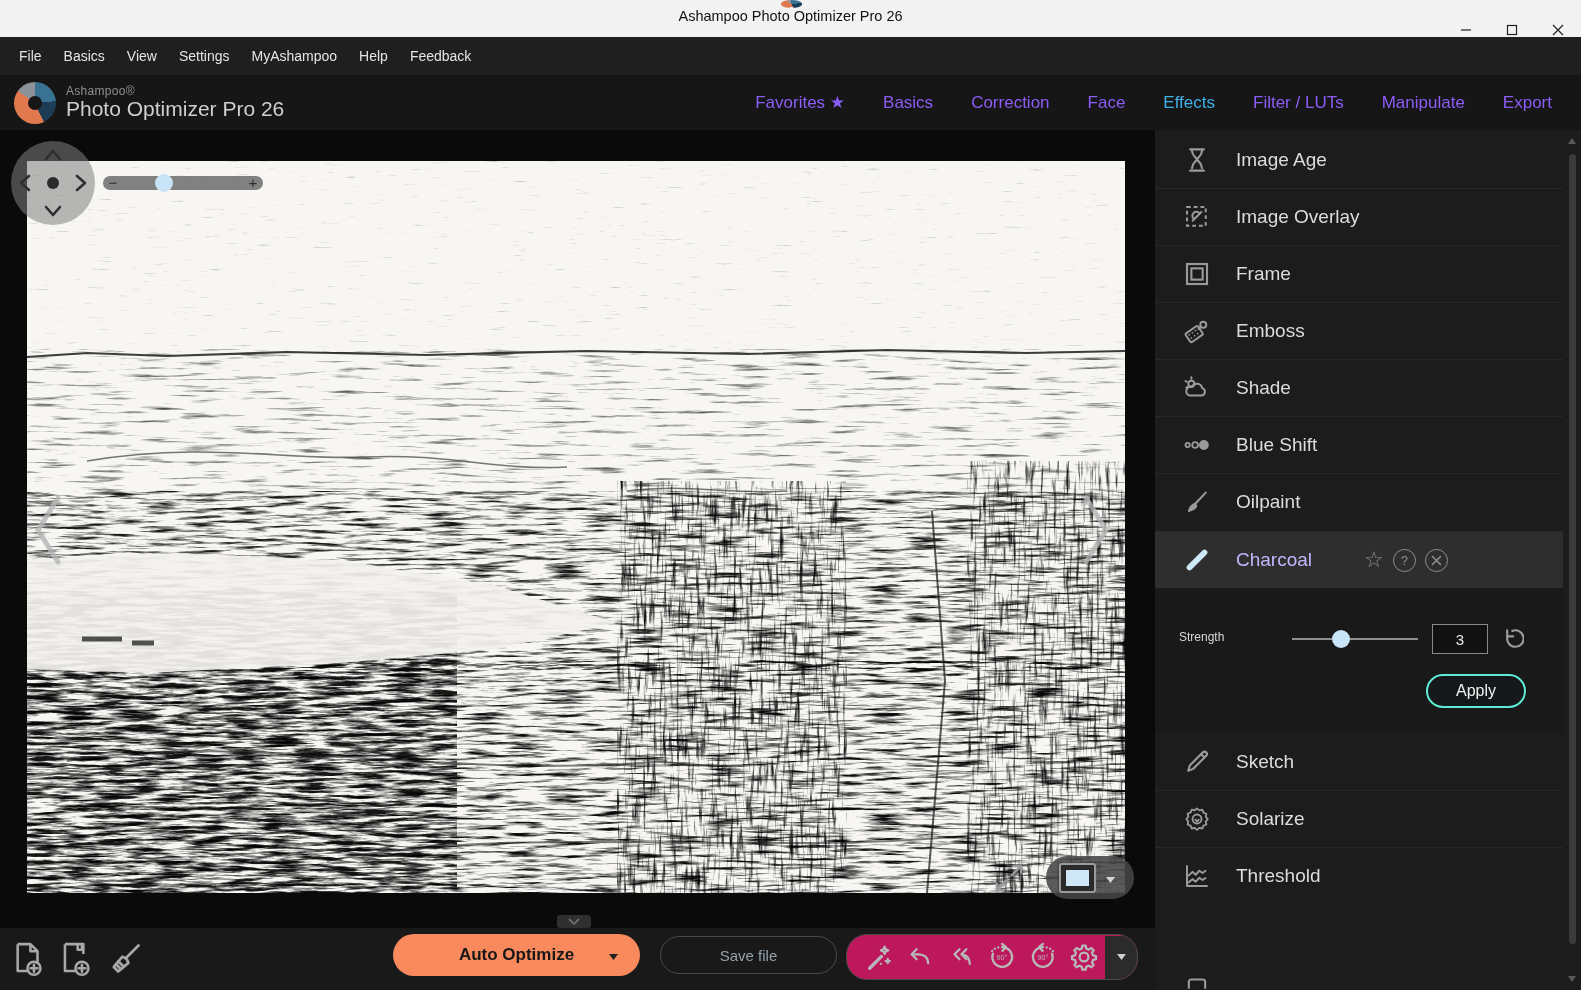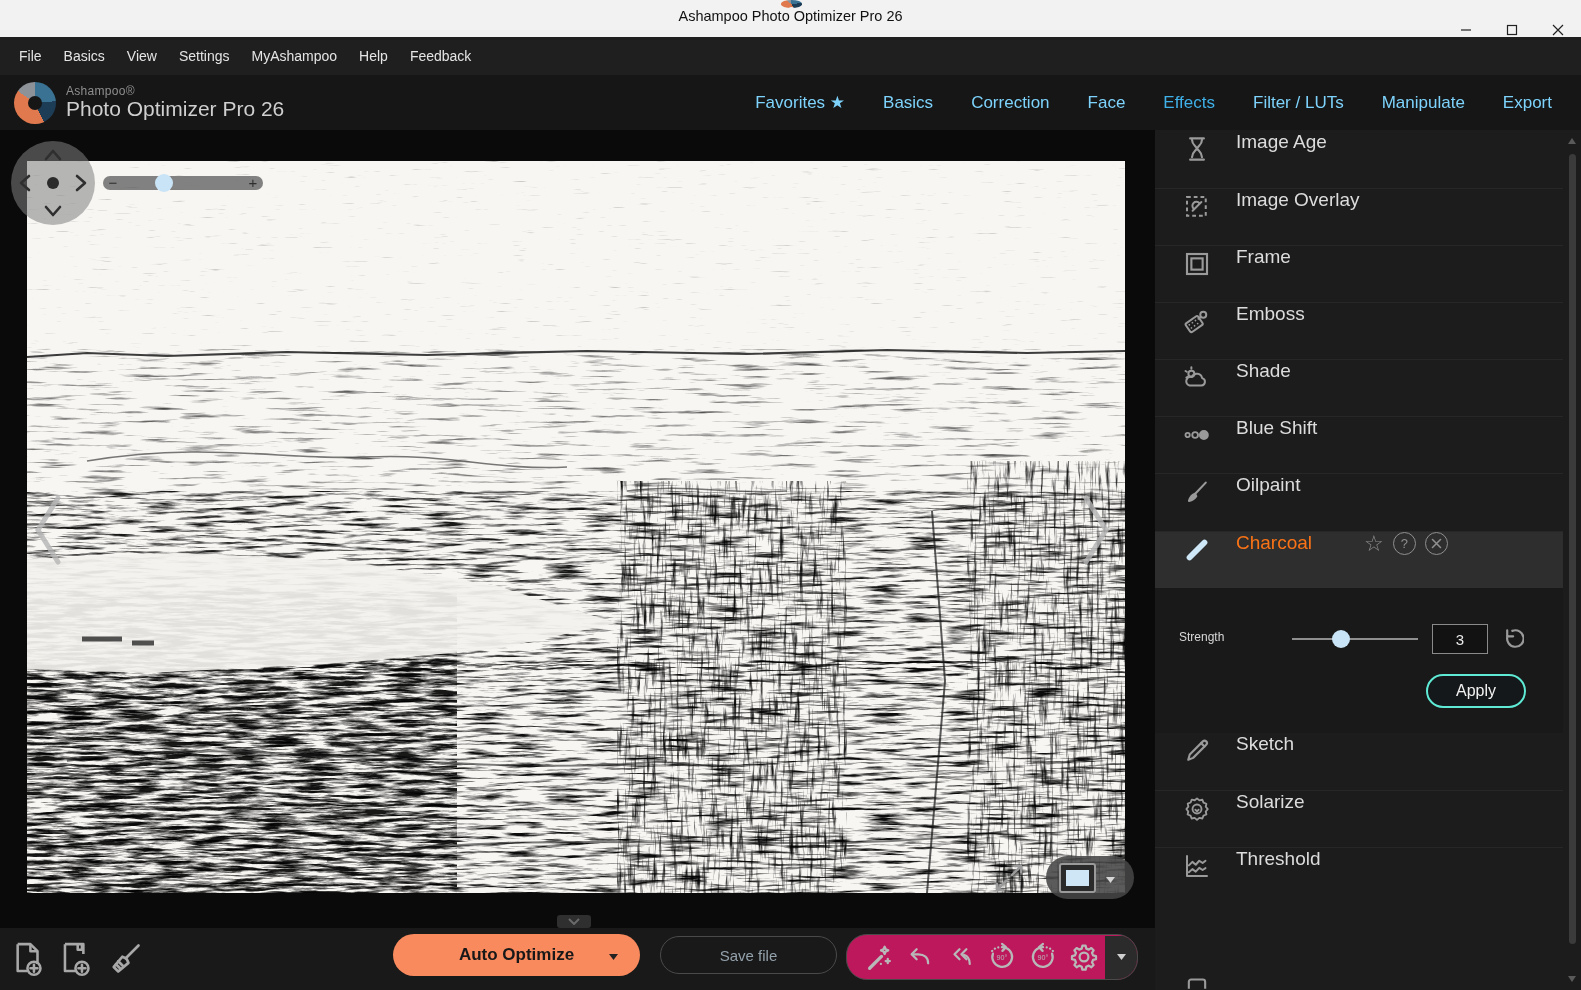--- a/index.html
+++ b/index.html
@@ -25,21 +25,21 @@
   .header{height:55px;background:#161616;display:flex;align-items:center;}
   .logo{display:flex;align-items:center;margin-left:14px;}
   .logo .mark{width:42px;height:42px;border-radius:50%;
     background:conic-gradient(from 210deg,#e07a4e 0 95deg,#8d9298 95deg 150deg,#3a7293 150deg 235deg,#1d3c55 235deg 305deg,#e07a4e 305deg 360deg);
     position:relative;}
   .logo .mark::after{content:"";position:absolute;left:14px;top:14px;width:14px;height:14px;border-radius:50%;background:#161616;}
   .logo .ltext{margin-left:10px;line-height:1.05;}
   .logo .company{font-size:12px;color:#8f8f8f;letter-spacing:.3px;}
   .logo .product{font-size:21px;color:#cfcfcf;}
   .nav{margin-left:auto;display:flex;align-items:center;margin-right:10px;}
-  .tab{padding:0 19px;font-size:17px;color:#7dd3fc;line-height:55px;cursor:default;white-space:nowrap;}
+  .tab{padding:0 19px;font-size:17px;color:#8b5cf6;line-height:55px;cursor:default;white-space:nowrap;}
   .tab.active{color:#3fb0e8;}
 
   
   .content{display:flex;height:860px;}
   .viewport{position:relative;width:1155px;height:860px;background:#0a0a0a;flex:none;}
   .photo{position:absolute;left:27px;top:31px;width:1098px;height:732px;background:#f7f6f3;overflow:hidden;}
   .photo svg{display:block;width:100%;height:100%;}
 
   
   .pan-ctl{position:absolute;left:11px;top:11px;width:84px;height:84px;border-radius:50%;
@@ -70,21 +70,21 @@
     box-sizing:border-box;display:flex;align-items:center;justify-content:center;font-size:15px;color:#93a1ab;}
   .toolgroup{position:absolute;left:846px;top:6px;width:292px;height:46px;border-radius:21px;border:1.5px solid #4a4a4a;
     box-sizing:border-box;background:#be185d;display:flex;align-items:center;overflow:hidden;}
   .toolgroup .tg-icons{display:flex;align-items:center;gap:2px;padding-left:12px;flex:1;}
   .tgb{width:39px;height:40px;display:flex;align-items:center;justify-content:center;color:#b8b8b8;}
   .tg-drop{width:32px;height:43px;background:#2b2b2b;display:flex;align-items:center;justify-content:center;color:#cfcfcf;}
 
   
   .sidebar{position:relative;width:426px;height:860px;background:#1c1c1c;flex:none;}
   .fx-list{position:absolute;left:0;top:1px;width:408px;}
-  .fx-row{height:57px;display:flex;align-items:flex-start;padding-left:24px;box-sizing:border-box;border-top:1px solid #272727;}
+  .fx-row{height:57px;display:flex;align-items:center;padding-left:24px;box-sizing:border-box;border-top:1px solid #272727;}
   .fx-row:first-child{border-top:none;}
   .fx-icon{width:36px;height:36px;display:flex;align-items:center;justify-content:center;color:#9a9a9a;flex:none;}
   .fx-label{margin-left:21px;font-size:19px;color:#dcdcdc;white-space:nowrap;}
   .fx-row.selected-row{background:#2e2e2e;border-top:1px solid #272727;}
   .row-actions{display:flex;align-items:center;gap:9px;margin-left:52px;color:#8f8f8f;}
   .circ{width:23px;height:23px;border-radius:50%;border:1.5px solid #8f8f8f;box-sizing:border-box;display:flex;align-items:center;justify-content:center;font-size:13px;color:#8f8f8f;}
   .star{font-size:22px;line-height:22px;color:#8f8f8f;}
 
   .detail{position:absolute;left:0;top:458px;width:408px;height:145px;background:#191919;}
   .param-label{position:absolute;left:24px;top:42px;font-size:12px;color:#d8d8d8;}
@@ -446,21 +446,21 @@
           </div>
         </div>
 
       <div class="fx-list" style="top:401px;">
         <div class="fx-row selected-row">
           <span class="fx-icon">
             <svg width="30" height="30" viewBox="0 0 24 24">
                 <line x1="6" y1="18" x2="18" y2="6" stroke="#cfe8f8" stroke-width="4.6" stroke-linecap="round"></line>
               </svg>
           </span>
-          <span class="fx-label" style="color:#f97316;">Charcoal</span>
+          <span class="fx-label" style="color:#c4b5fd;">Charcoal</span>
           <span class="row-actions">
             <span class="star">☆</span>
             <span class="circ">?</span>
             <span class="circ">
               <svg width="11" height="11" viewBox="0 0 11 11">
                   <path d="M1.5 1.5l8 8M9.5 1.5l-8 8" stroke="#8f8f8f" stroke-width="1.6" stroke-linecap="round"></path>
                 </svg>
             </span>
           </span>
         </div>

